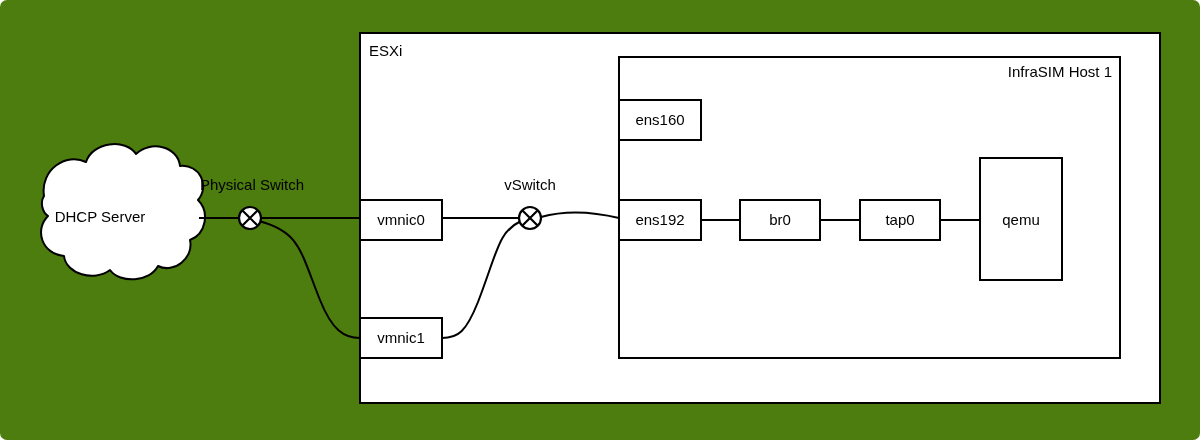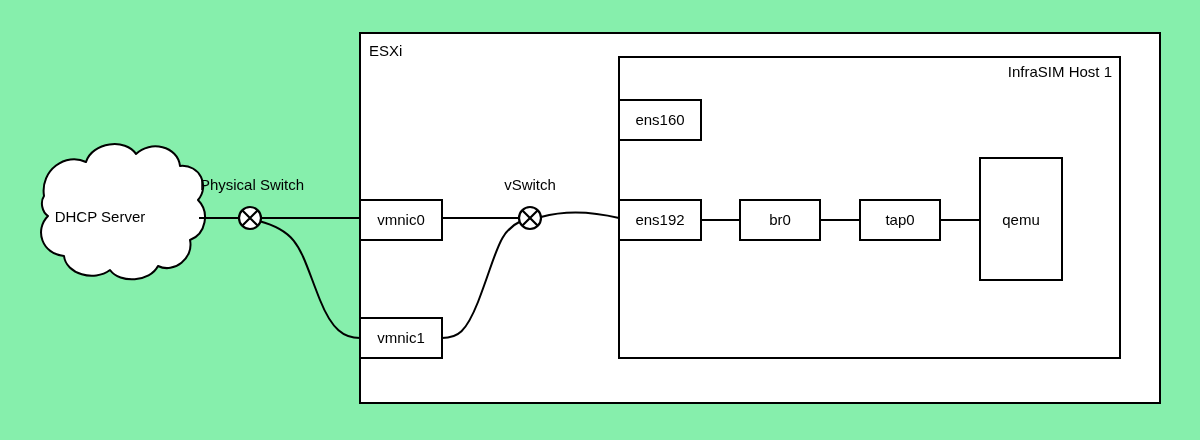--- a/index.html
+++ b/index.html
@@ -10,21 +10,22 @@
   body {
     width: 1200px;
     height: 440px;
     font-family: "Liberation Sans", sans-serif;
     overflow: hidden;
   }
   #diagram-root {
     position: relative;
     width: 1200px;
     height: 440px;
-    background: #86efac;
+    background: #4d7c0f;
+    border-radius: 7px;
   }
   svg#diagram-svg {
     position: absolute;
     top: 0;
     left: 0;
     width: 1200px;
     height: 440px;
   }
   .shape-stroke {
     fill: #ffffff;

